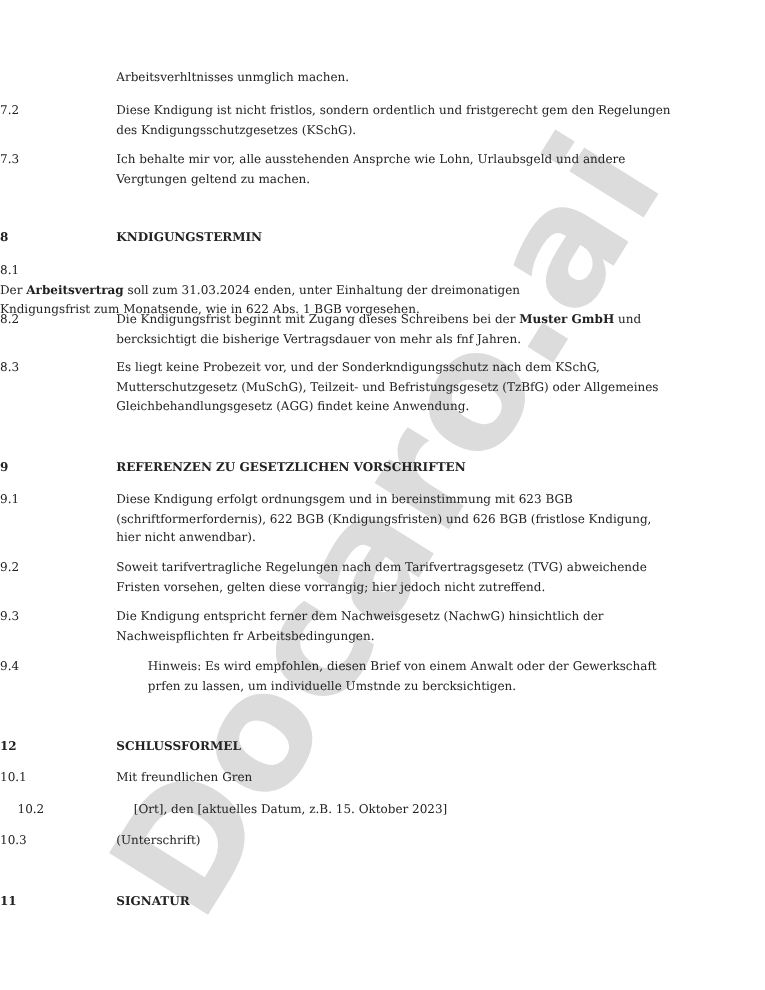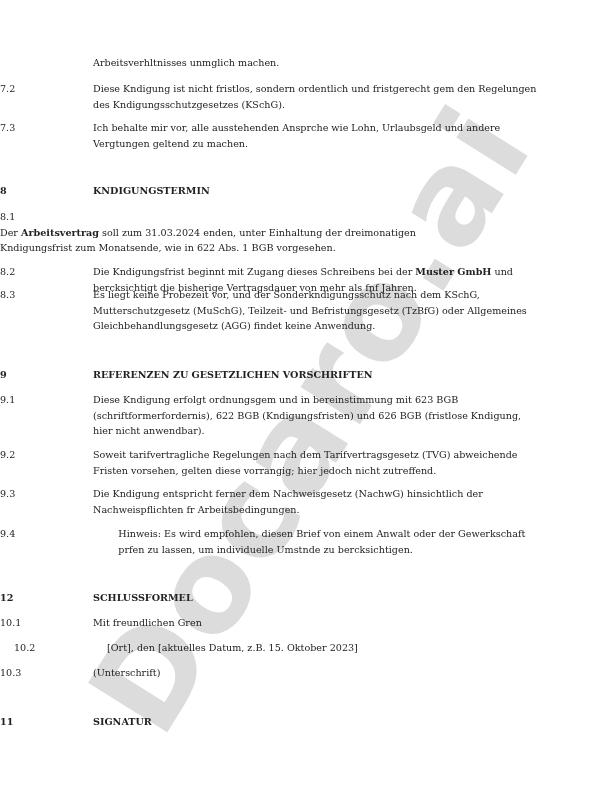--- a/index.html
+++ b/index.html
@@ -44,21 +44,21 @@
     <div class="row" style="top:183px;">
       <div class="num h">8</div>
       <div class="txt h">KNDIGUNGSTERMIN</div>
     </div>
 
     <div class="row" style="top:209px;flex-direction:column;">
       <div class="num">8.1</div>
       <div class="txt"><span>Der </span><b>Arbeitsvertrag</b><span> soll zum 31.03.2024 enden, unter Einhaltung der dreimonatigen Kndigungsfrist zum Monatsende, wie in  622 Abs. 1 BGB vorgesehen.</span></div>
     </div>
 
-    <div class="row" style="top:264px;">
+    <div class="row" style="top:248px;">
       <div class="num">8.2</div>
       <div class="txt"><span>Die Kndigungsfrist beginnt mit Zugang dieses Schreibens bei der </span><b>Muster GmbH</b><span> und bercksichtigt die bisherige Vertragsdauer von mehr als fnf Jahren.</span></div>
     </div>
 
     <div class="row" style="top:287px;">
       <div class="num">8.3</div>
       <div class="txt">Es liegt keine Probezeit vor, und der Sonderkndigungsschutz nach dem KSchG, Mutterschutzgesetz (MuSchG), Teilzeit- und Befristungsgesetz (TzBfG) oder Allgemeines Gleichbehandlungsgesetz (AGG) findet keine Anwendung.</div>
     </div>
 
     <div class="row" style="top:367px;">

